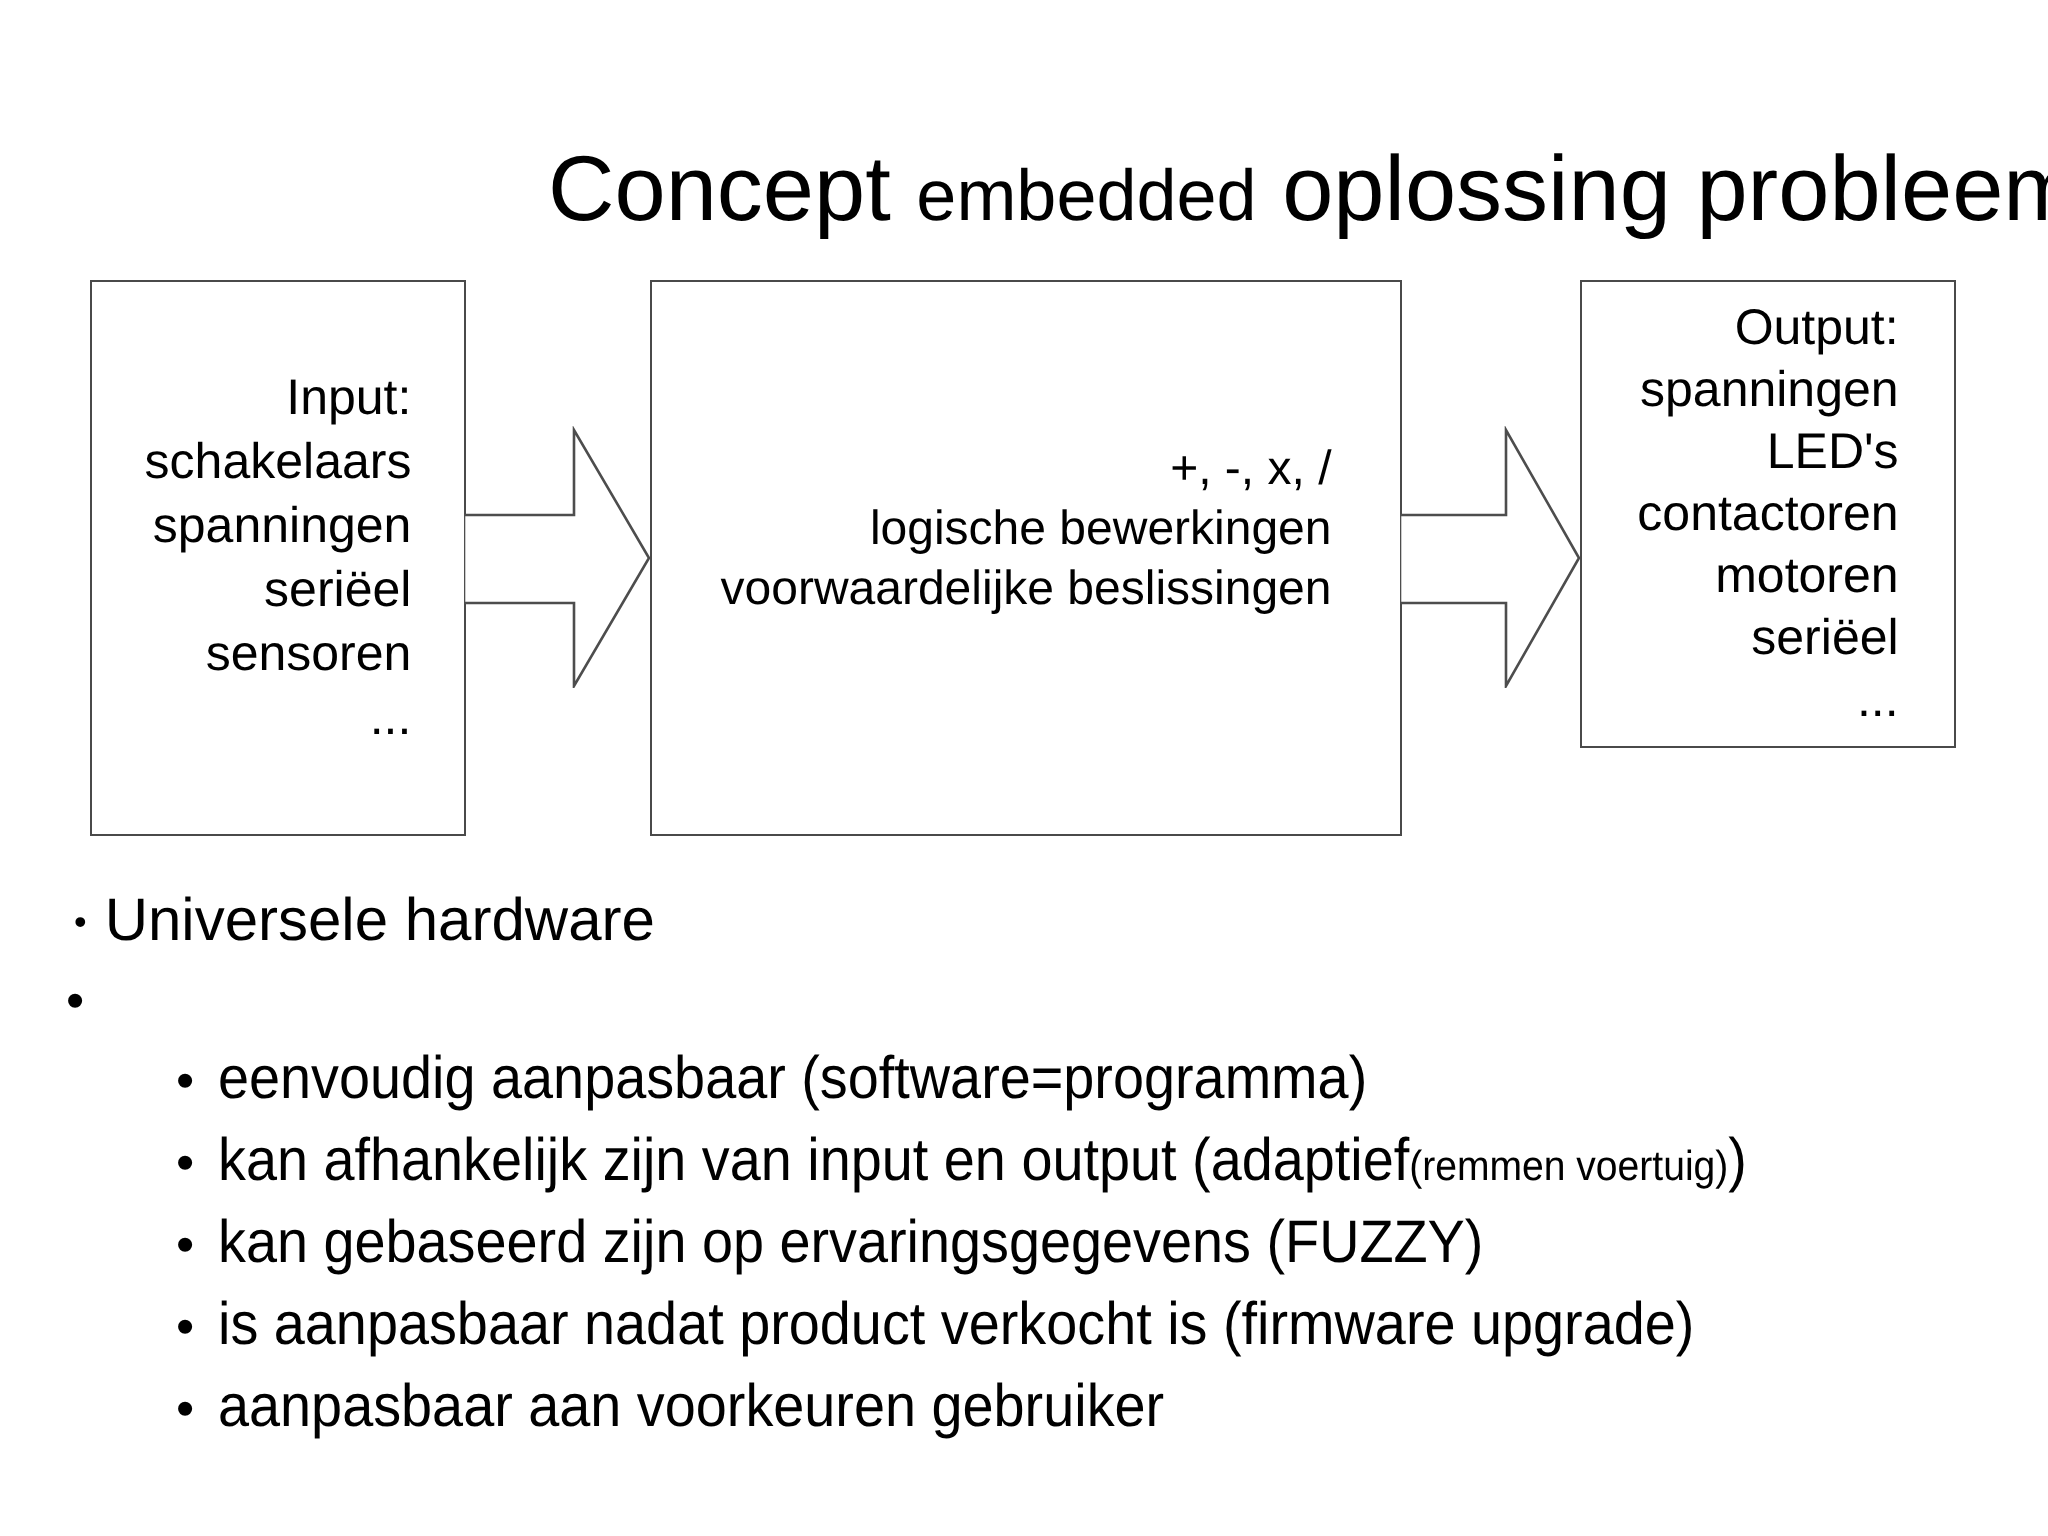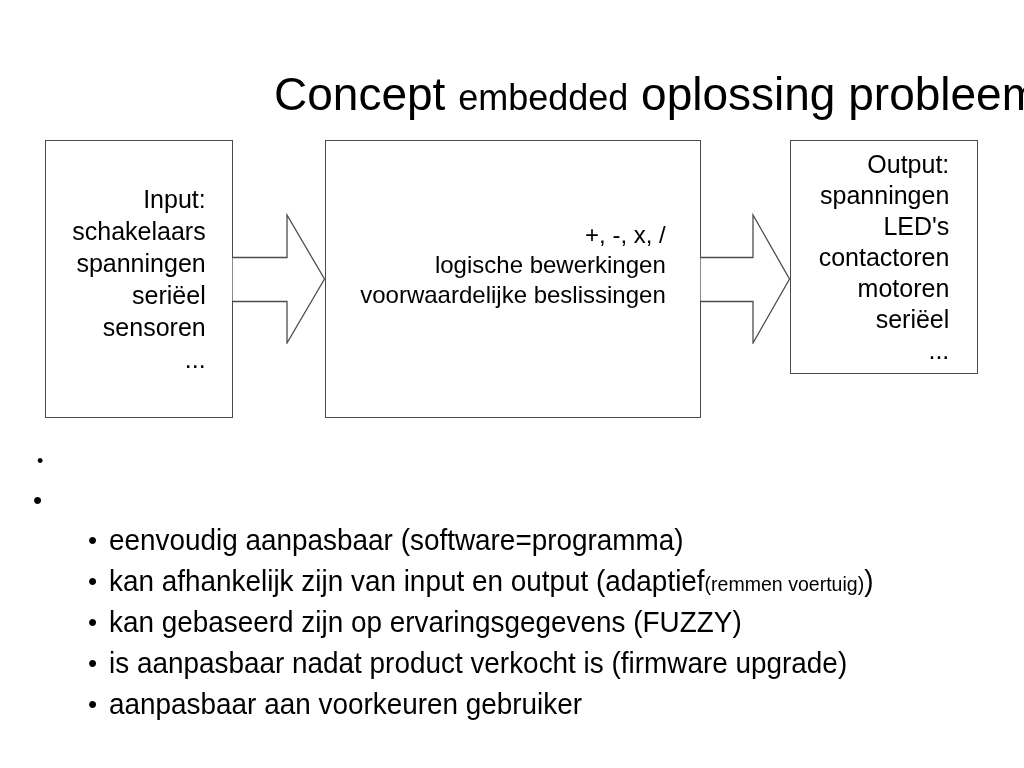--- a/index.html
+++ b/index.html
@@ -86,20 +86,21 @@
 contactoren
 motoren
 seriëel
 ...</div>
   </div>
 
   <div class="bullets">
 
     <div class="row l1 first">
       <span class="blt">•</span>
+      <span class="txt">Universele hardware</span>
     </div>
 
     <div class="row l1">
       <span class="blt">•</span>
     </div>
 
     <div class="row l2">
       <span class="blt">•</span>
       <span class="cond">eenvoudig aanpasbaar (software=programma)</span>
     </div>

